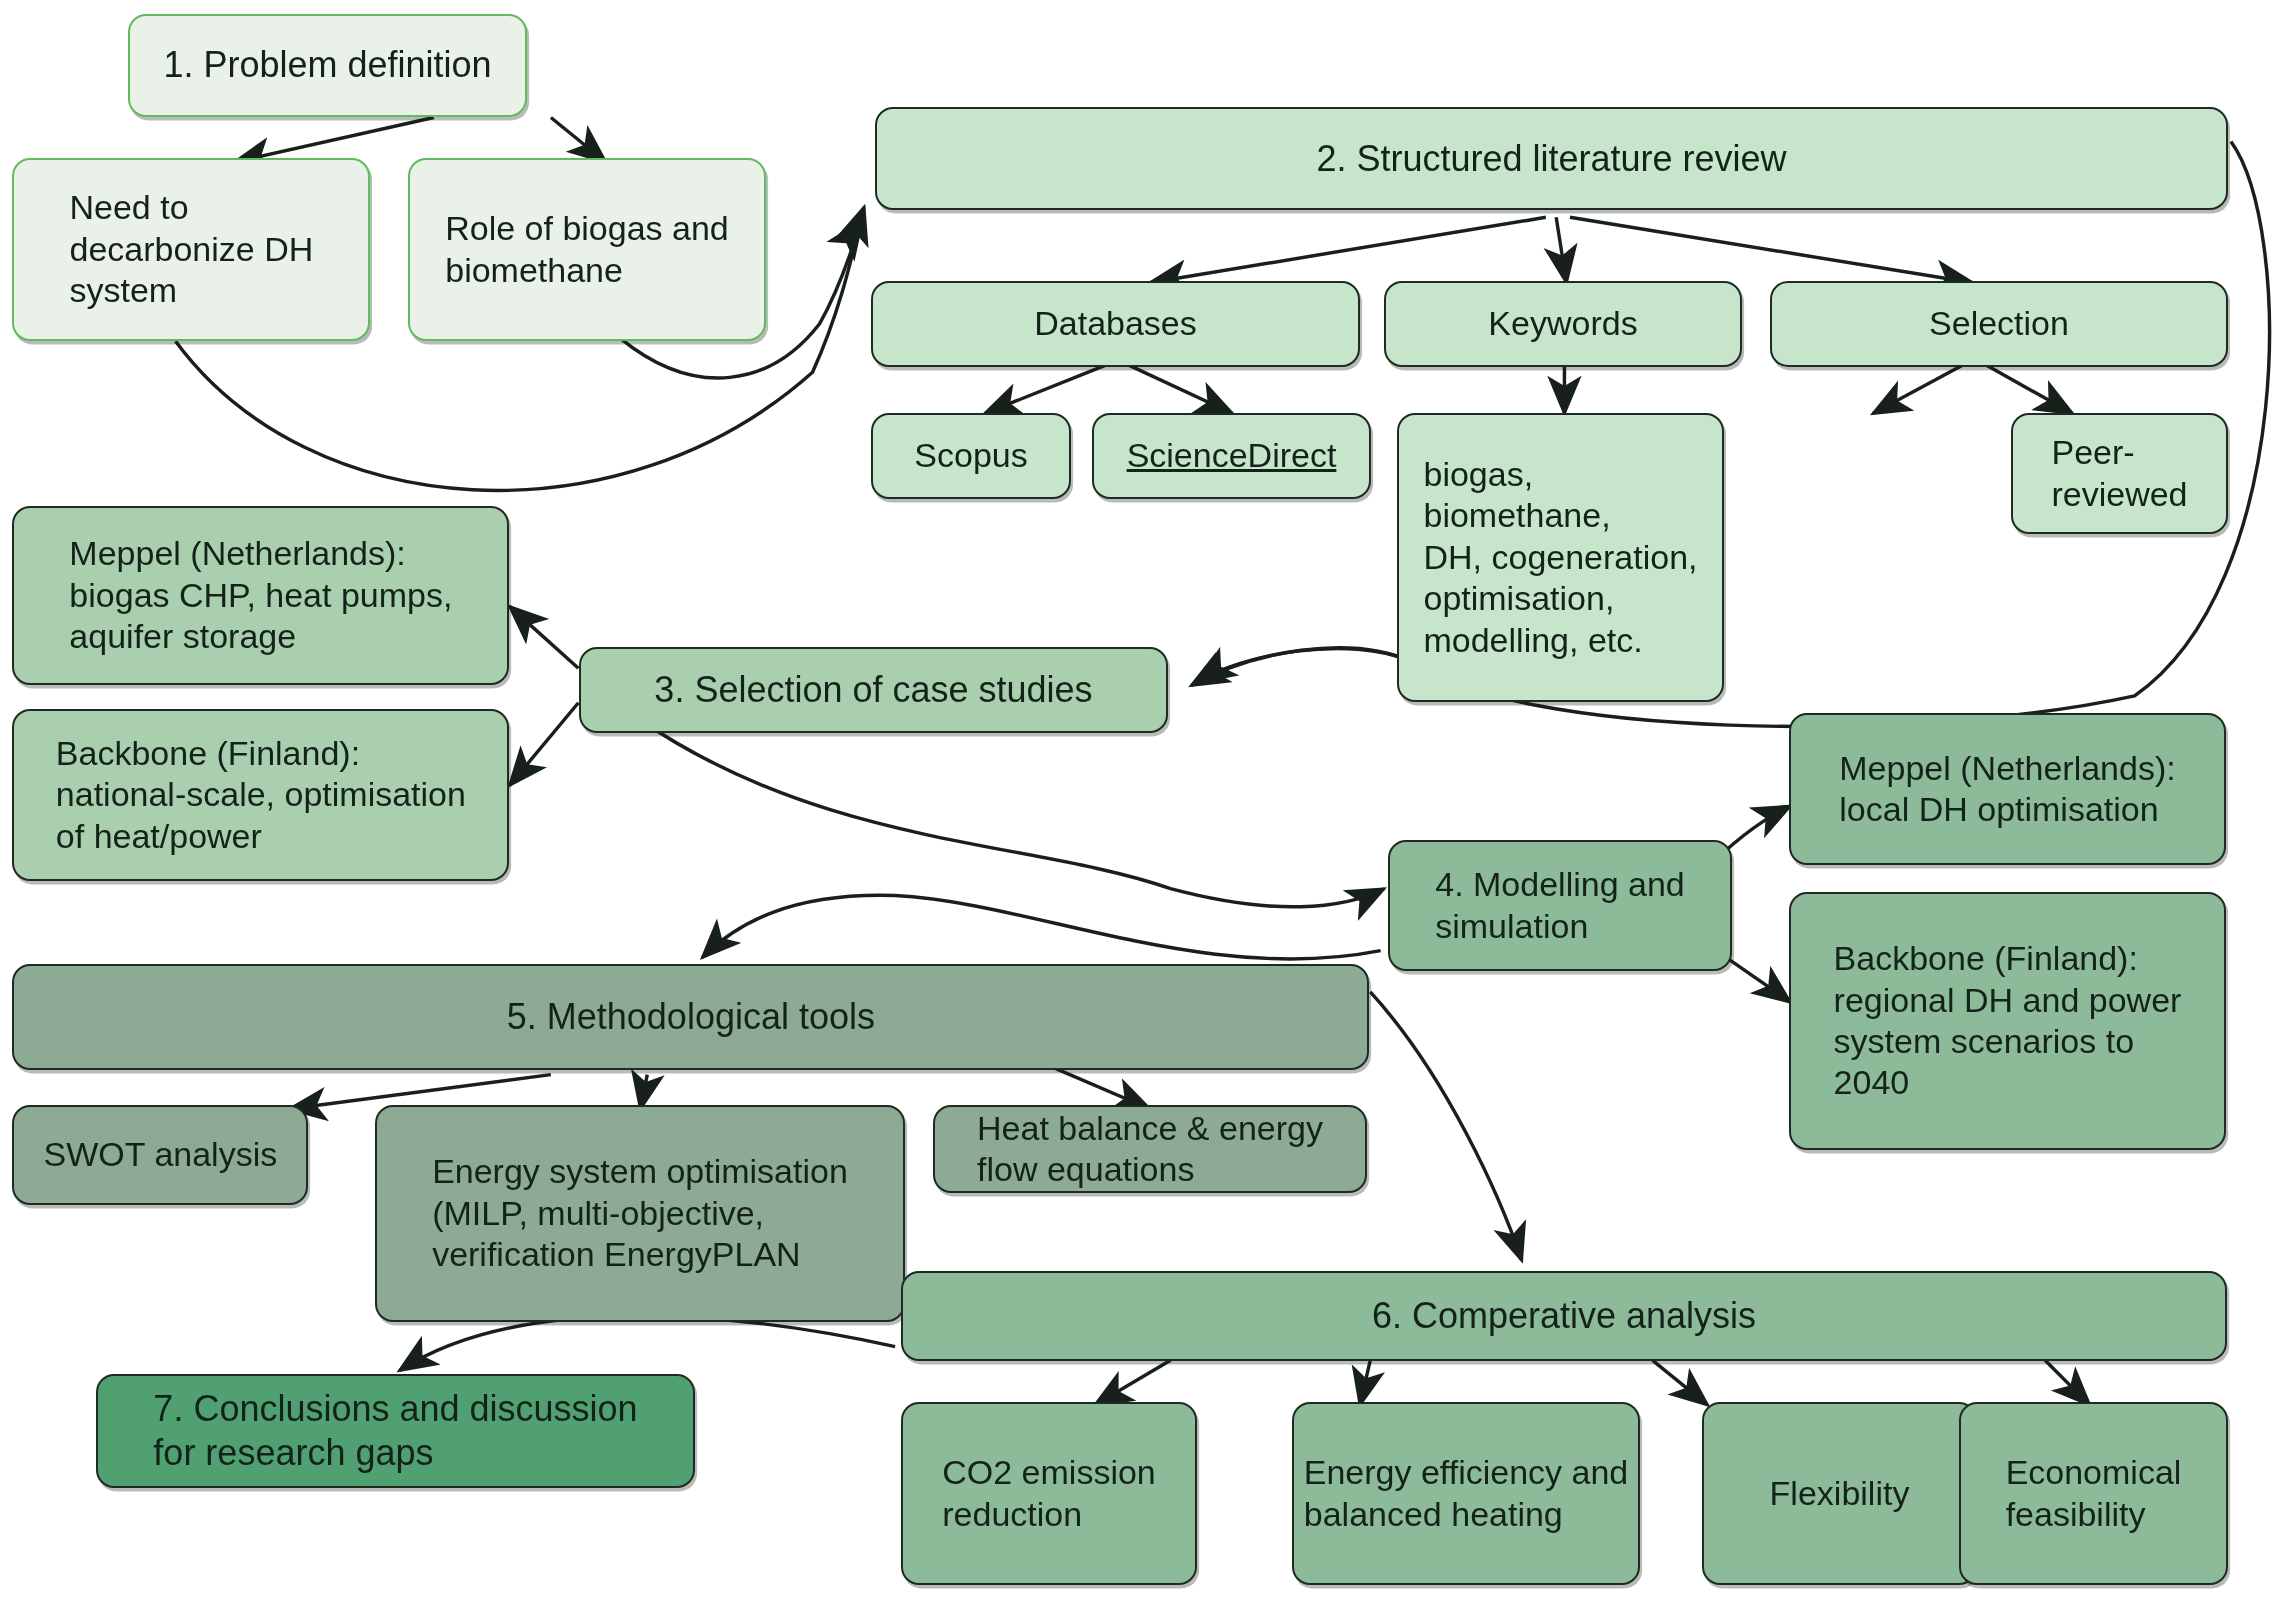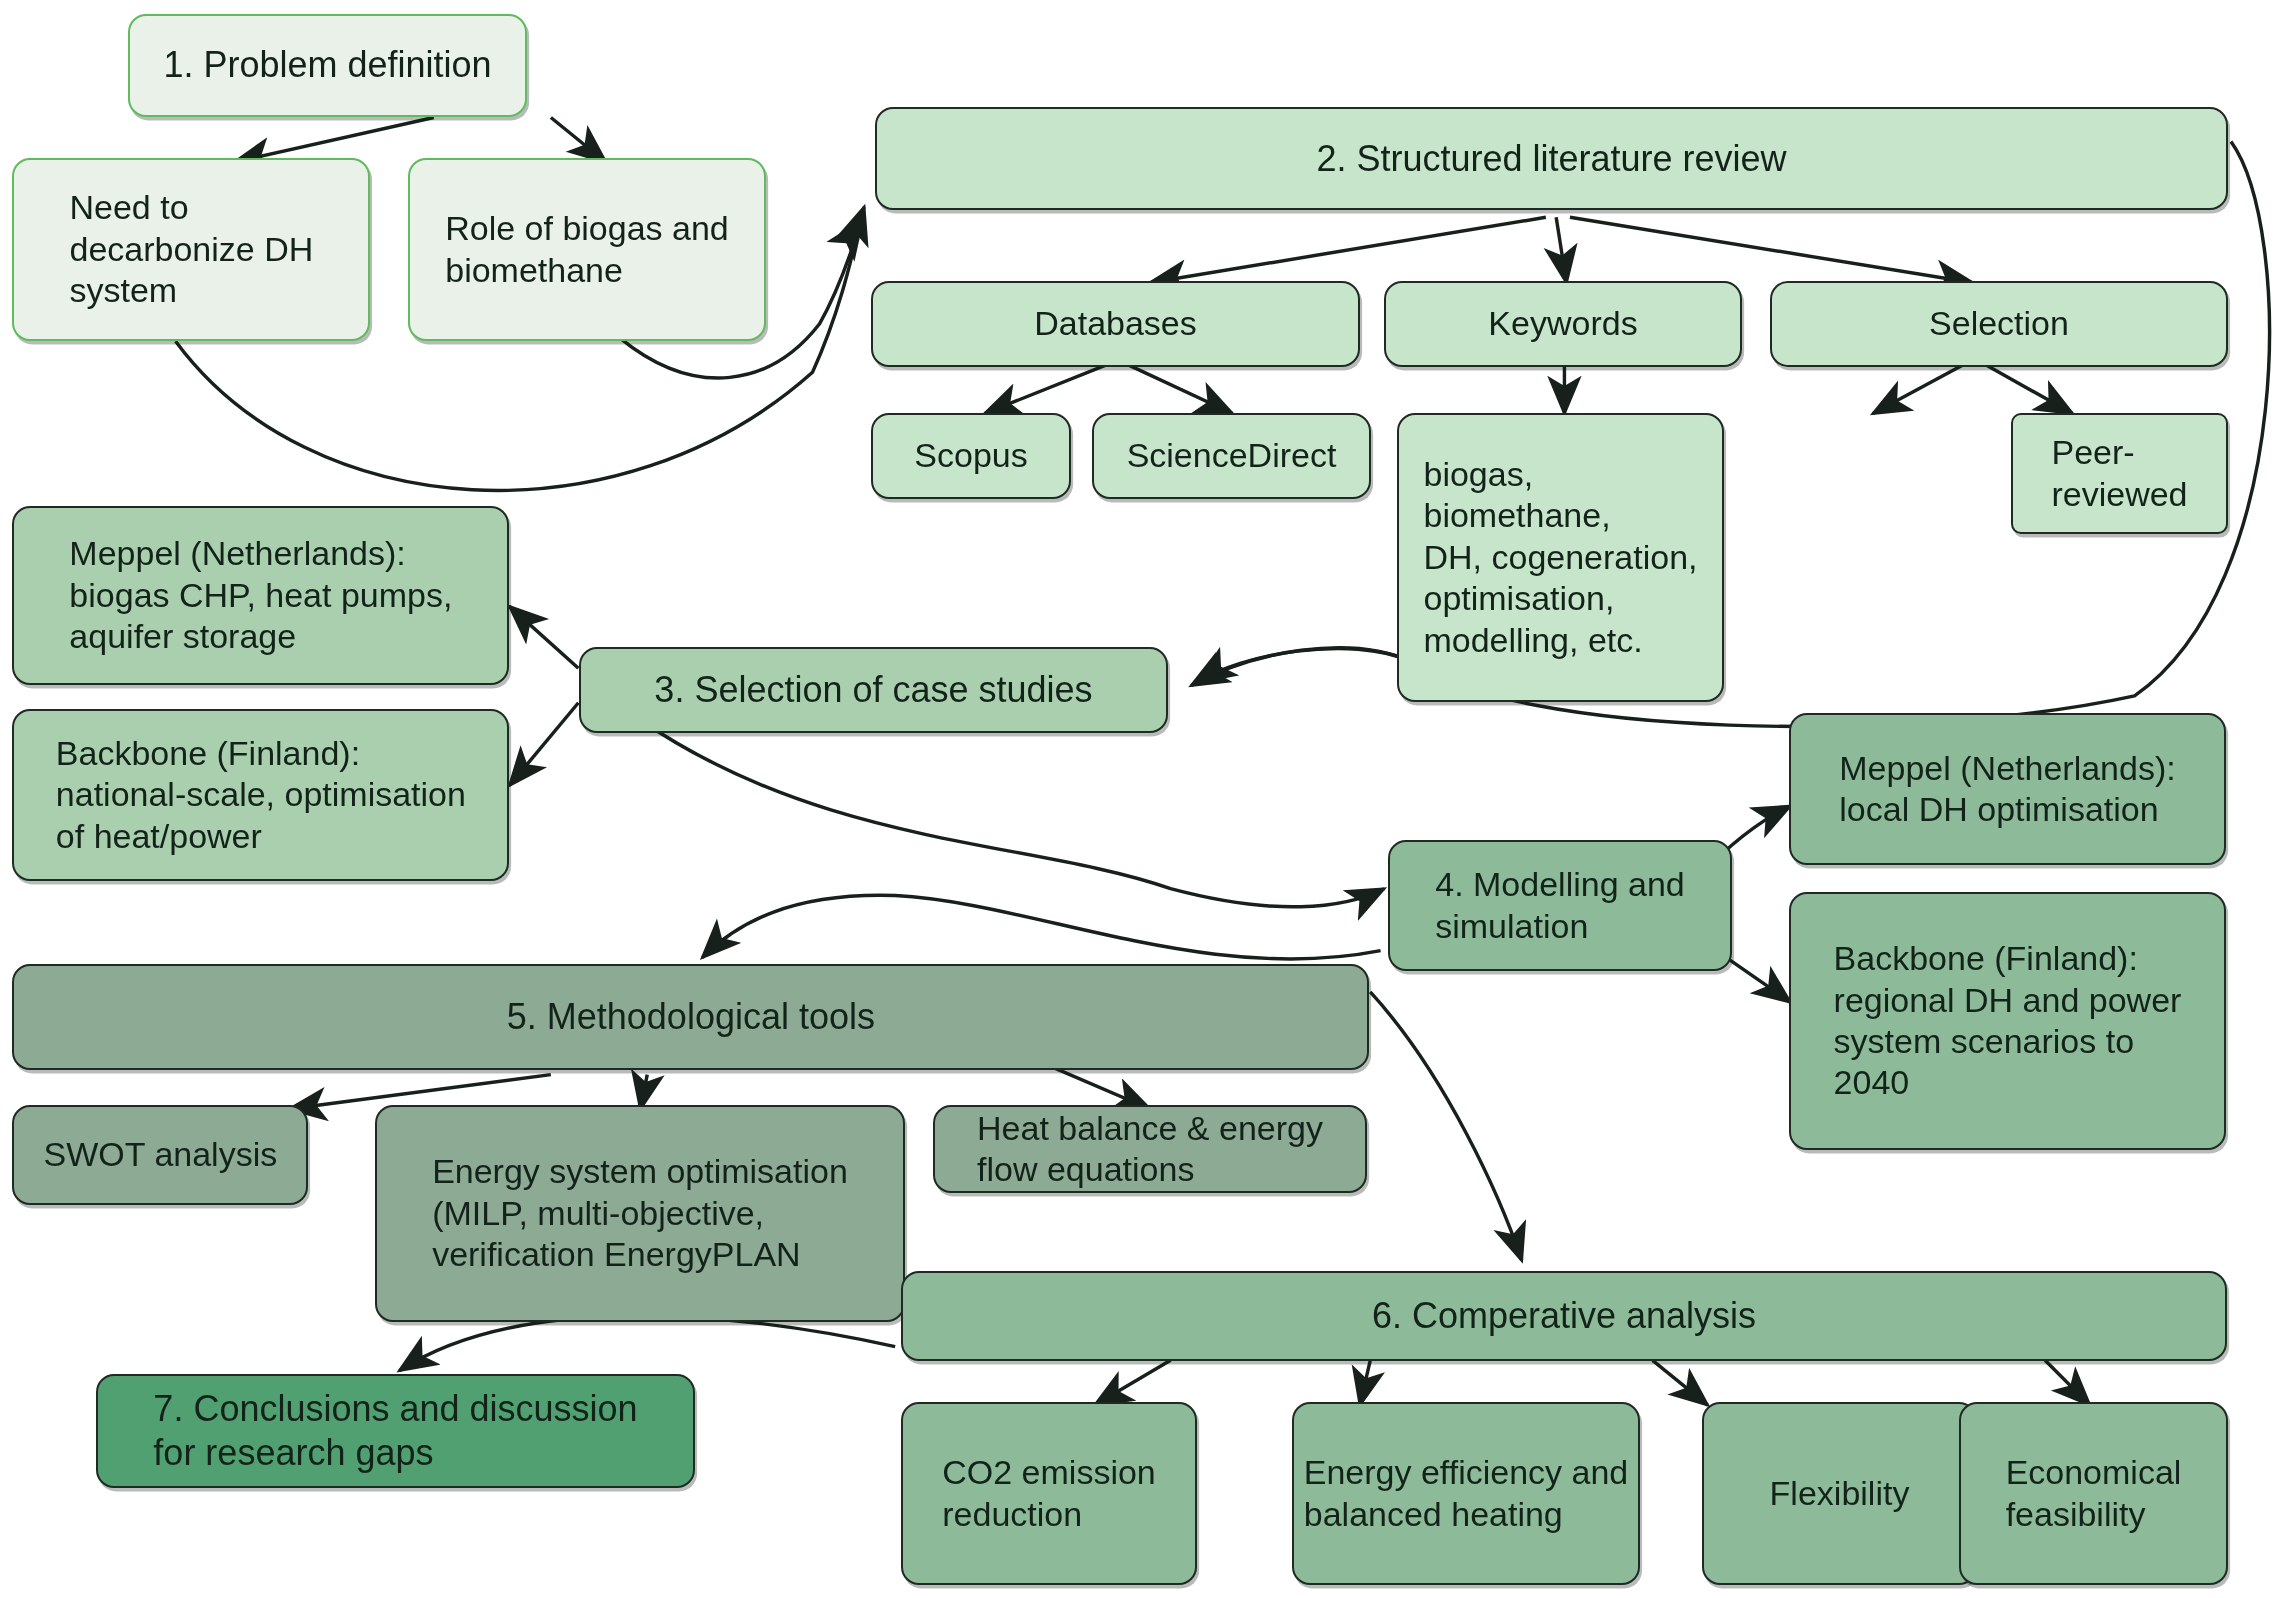--- a/index.html
+++ b/index.html
@@ -114,30 +114,30 @@
   <div class="node t-mint fs-52" style="left:875px;top:107px;width:1353px;height:103px;">2. Structured literature review</div>
 
   <div class="node t-mint fs-50" style="left:871px;top:281px;width:489px;height:86px;">Databases</div>
 
   <div class="node t-mint fs-50" style="left:1384px;top:281px;width:358px;height:86px;">Keywords</div>
 
   <div class="node t-mint fs-50" style="left:1770px;top:281px;width:458px;height:86px;">Selection</div>
 
   <div class="node t-mint fs-50" style="left:871px;top:413px;width:200px;height:86px;">Scopus</div>
 
-  <div class="node t-mint fs-50" style="left:1092px;top:413px;width:279px;height:86px;">ScienceDirect</div>
+  <div class="node t-mint fs-50" style="left:1092px;top:413px;width:279px;height:86px;text-decoration:underline;">ScienceDirect</div>
 
   <div class="node t-mint fs-50" style="left:1397px;top:413px;width:327px;height:289px;">biogas,
 biomethane,
 DH, cogeneration,
 optimisation,
 modelling, etc.</div>
 
 
-  <div class="node t-mint fs-50" style="left:2011px;top:413px;width:217px;height:121px;border-radius:10px;">Peer-
+  <div class="node t-mint fs-50" style="left:2011px;top:413px;width:217px;height:121px;">Peer-
 reviewed</div>
 
   <div class="node t-sage fs-50" style="left:12.4px;top:506px;width:497px;height:179px;">Meppel (Netherlands):
 biogas CHP, heat pumps,
 aquifer storage</div>
 
   <div class="node t-sage fs-50" style="left:12.4px;top:709px;width:497px;height:172px;">Backbone (Finland):
 national-scale, optimisation
 of heat/power</div>
 

